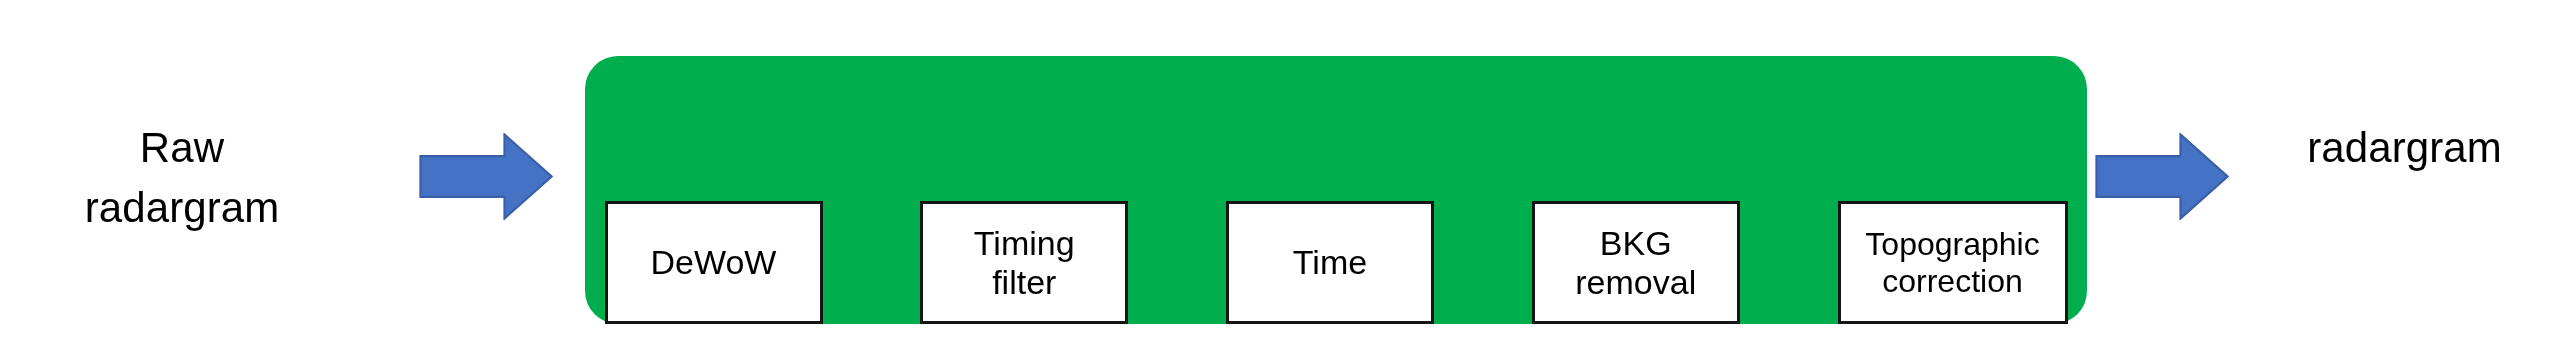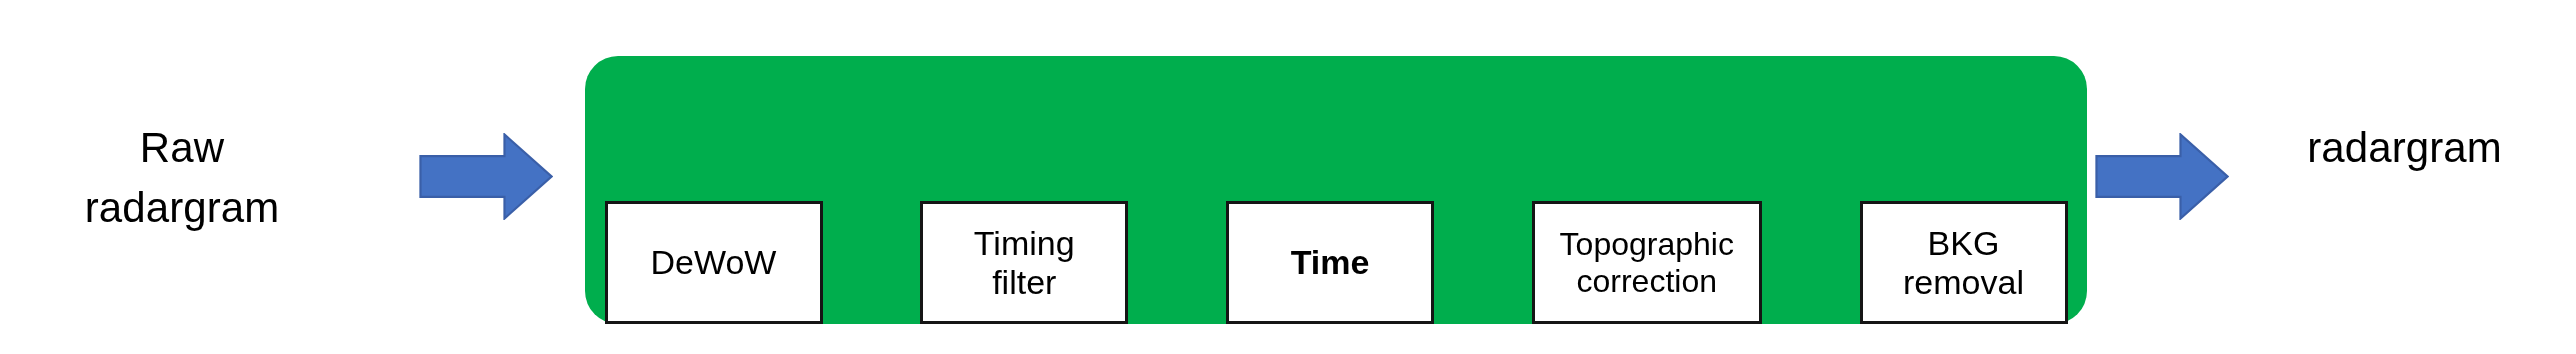--- a/index.html
+++ b/index.html
@@ -89,21 +89,21 @@
     line-height: 1.14;
     color: #000000;
     padding: 0 5.8px;
     white-space: nowrap;
   }
   .stage .line { display: block; }
 
   .stage-w-dewow        { width: 218px; }
   .stage-w-median       { width: 208px; }
   .stage-w-zero         { width: 208px; }
-  .stage-w-timegating   { width: 208px; font-weight: bold; }
+  .stage-w-timegating   { width: 208px; }
   .stage-w-bkg          { width: 208px; }
   .stage-w-topographic  { width: 230px; font-size: 32px; }
 </style>
 </head>
 <body>
 
 <div id="canvas">
 
   <div id="label-raw" class="side-label">
     <span class="line">Raw</span>
@@ -125,28 +125,28 @@
     <div class="stage stage-w-median">
       <span class="line">Timing</span>
       <span class="line">filter</span>
     </div>
 
 
     <div class="stage stage-w-timegating">
       <span class="line">Time</span>
     </div>
 
+    <div class="stage stage-w-bkg">
+      <span class="line">BKG</span>
+      <span class="line">removal</span>
+    </div>
+
     <div class="stage stage-w-topographic">
       <span class="line">Topographic</span>
       <span class="line">correction</span>
-    </div>
-
-    <div class="stage stage-w-bkg">
-      <span class="line">BKG</span>
-      <span class="line">removal</span>
     </div>
 
   </div>
 
   <div id="arrow-right" class="block-arrow">
     <svg viewBox="0 0 185 120" preserveAspectRatio="none" aria-hidden="true">
       <polygon points="2,32 118,32 118,2 183,60 118,118 118,88 2,88" fill="#4472C4" stroke="#3A5FA8" stroke-width="3"></polygon>
     </svg>
   </div>
 

